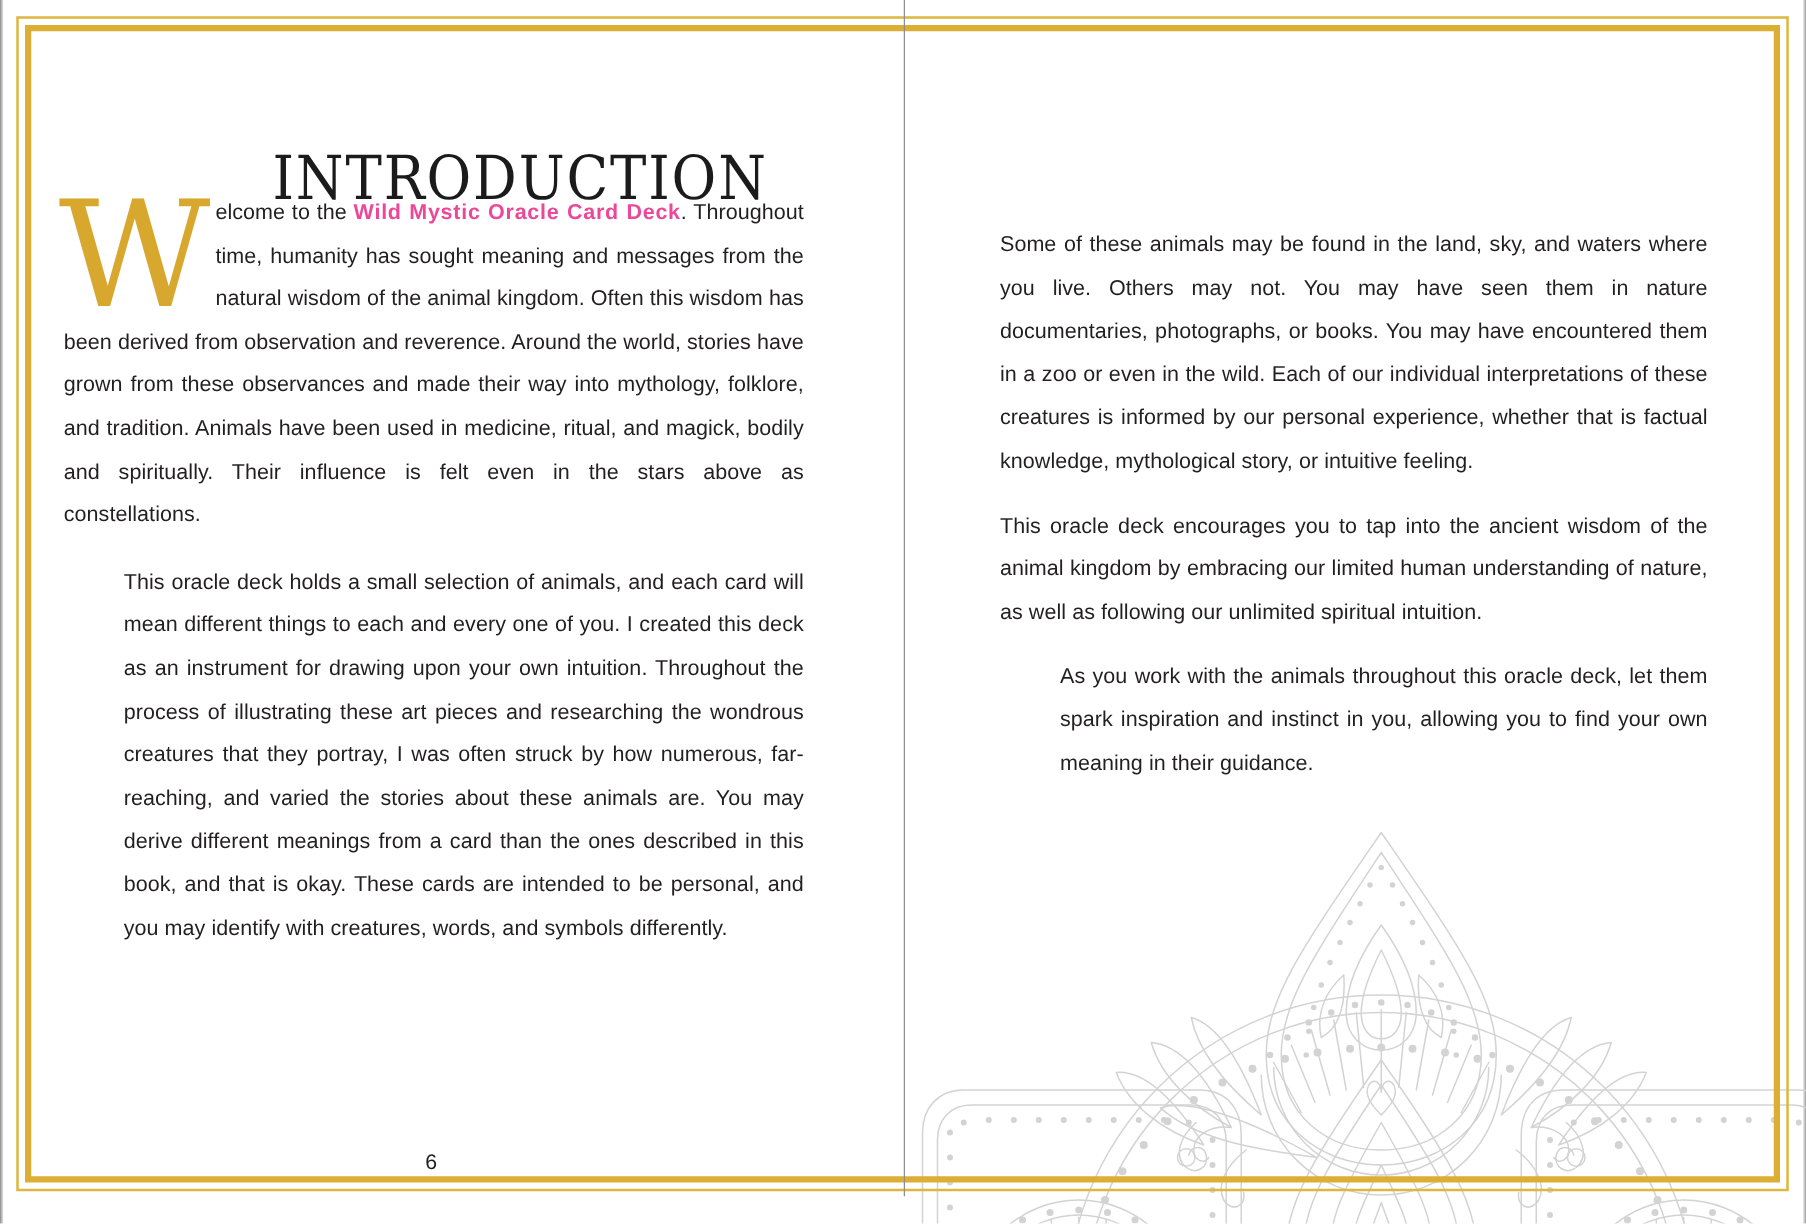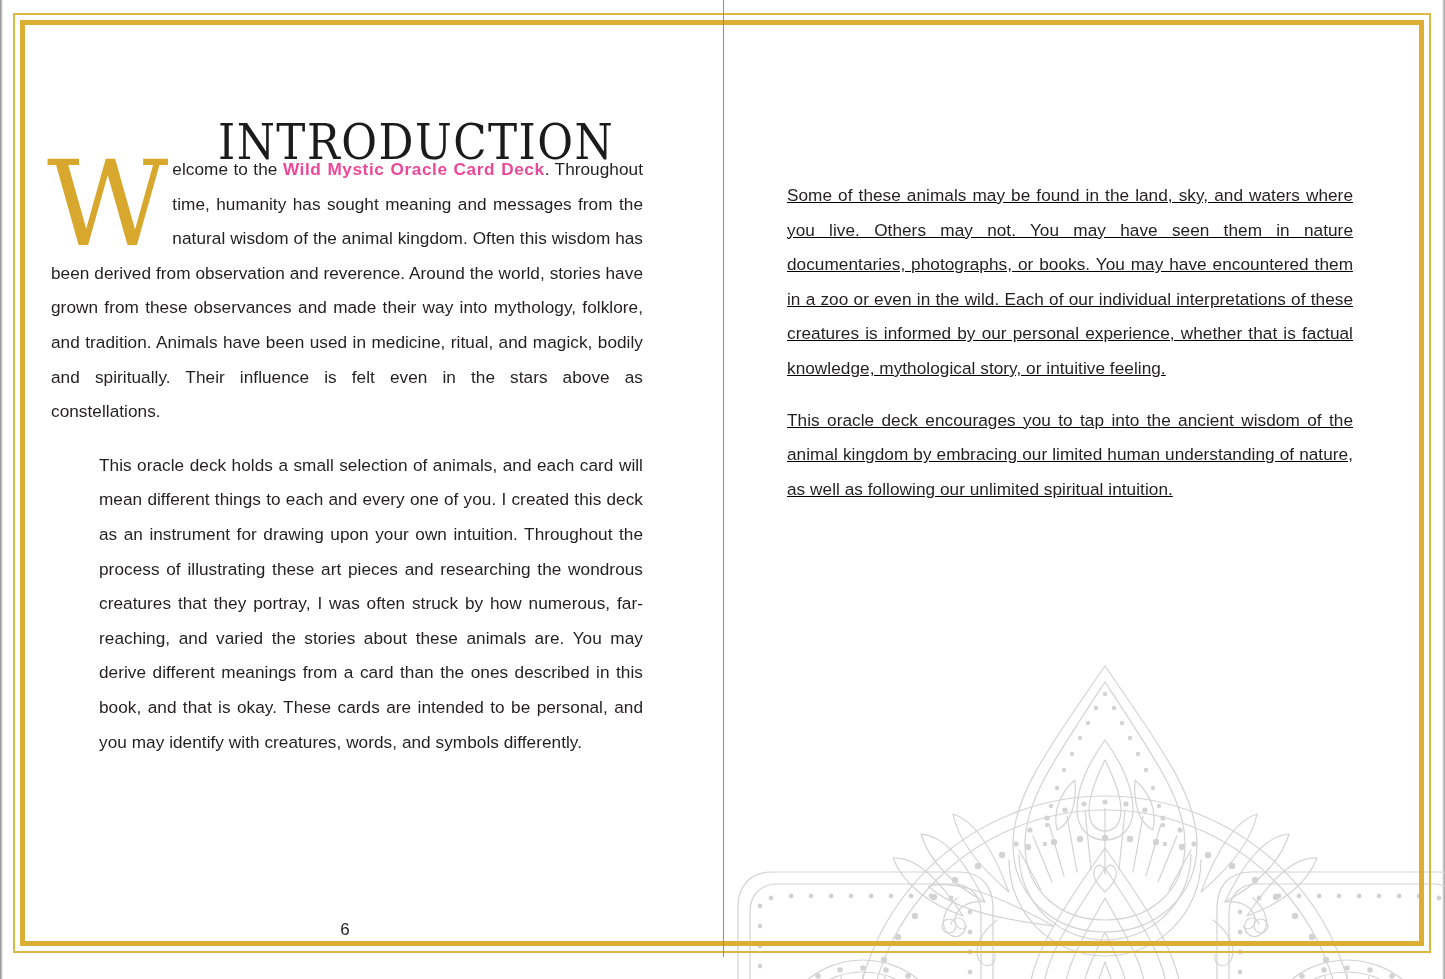--- a/index.html
+++ b/index.html
@@ -99,24 +99,23 @@
   }
   
   .page-right {
     position: absolute;
     left: 723px; top: 0;
     width: 722px;
     height: 979px;
   }
   .col-right {
     position: absolute;
-    left: 64px;
+    left: 77px;
     top: 178px;
     width: 566px;
-    text-decoration: underline;
   }
   
   p.body {
     margin: 0 0 19px 0;
     font-family: "Liberation Sans", sans-serif;
     font-size: 17.2px;
     line-height: 34.6px;
     color: #231f20;
     text-align: justify;
     letter-spacing: 0.05px;
@@ -177,20 +176,21 @@
 
     </div>
 
     <div class="page-number">6</div>
   </div>
 
   <div class="page-right">
     <div class="col-right">
       <p class="body">Some of these animals may be found in the land, sky, and waters where you live. Others may not. You may have seen them in nature documentaries, photographs, or books. You may have encountered them in a zoo or even in the wild. Each of our individual interpretations of these creatures is informed by our personal experience, whether that is factual knowledge, mythological story, or intuitive feeling.</p>
       <p class="body">This oracle deck encourages you to tap into the ancient wisdom of the animal kingdom by embracing our limited human understanding of nature, as well as following our unlimited spiritual intuition.</p>
+      <p class="body last">As you work with the animals throughout this oracle deck, let them spark inspiration and instinct in you, allowing you to find your own meaning in their guidance.</p>
     </div>
   </div>
 
   <div class="mandala">
     <svg width="745" height="400" viewBox="0 0 745 400" xmlns="http://www.w3.org/2000/svg">
       <defs>
         <g id="petal-sm">
           <path d="M0,0 C -9,-16 -9,-34 0,-48 C 9,-34 9,-16 0,0 Z" fill="none" stroke="#D3D3D3" stroke-width="1.1"></path>
         </g>
         <g id="ray-dot">

